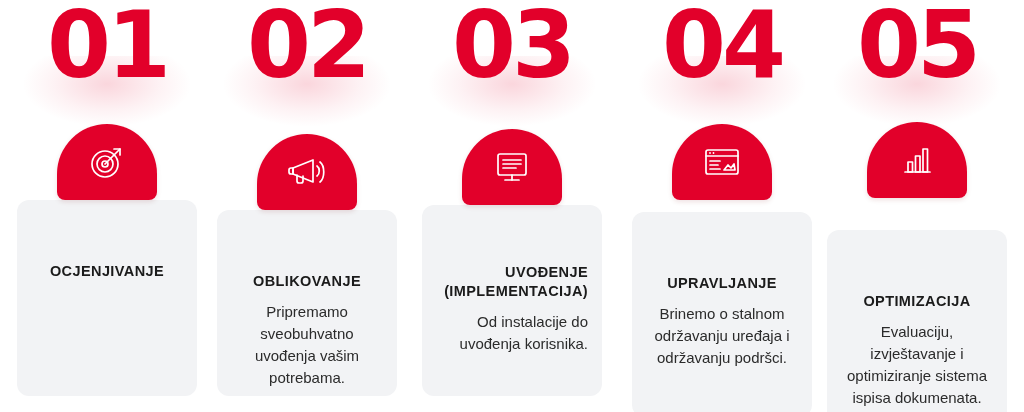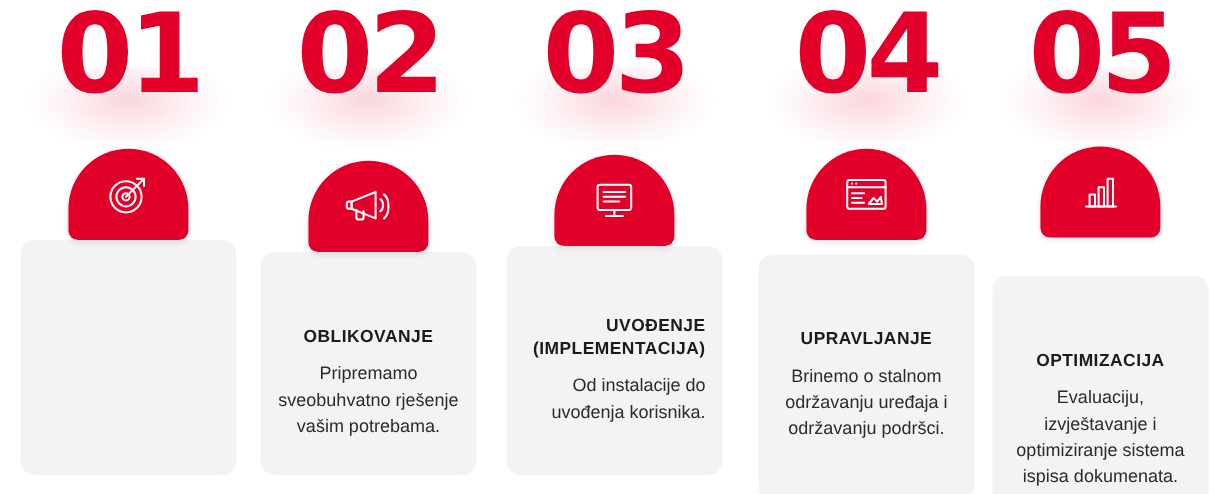--- a/index.html
+++ b/index.html
@@ -109,20 +109,21 @@
 </head>
 <body>
 
 <div id="board">
 
   <div class="step s1" style="left:12px;">
     <div class="glow"></div>
     <div class="num"><span>01</span></div>
     <div class="card">
       <div class="card-inner">
+        <div class="title">OCJENJIVANJE</div>
       </div>
     </div>
     <div class="badge">
       <span>
         <svg width="40" height="40" viewBox="0 0 40 40" fill="none" stroke="#ffffff" stroke-width="1.7" stroke-linecap="round">
           <circle cx="18" cy="22" r="13"></circle>
           <circle cx="18" cy="22" r="8"></circle>
           <circle cx="18" cy="22" r="3"></circle>
           <line x1="18" y1="22" x2="33" y2="7"></line>
           <path d="M27 7h6v6" stroke-linejoin="round"></path>
@@ -130,21 +131,21 @@
       </span>
     </div>
   </div>
 
   <div class="step s2" style="left:212px;">
     <div class="glow"></div>
     <div class="num"><span>02</span></div>
     <div class="card">
       <div class="card-inner">
         <div class="title">OBLIKOVANJE</div>
-        <div class="desc">Pripremamo sveobuhvatno rješenje vašim potrebama.</div>
+        <div class="desc">Pripremamo sveobuhvatno uvođenja vašim potrebama.</div>
       </div>
     </div>
     <div class="badge">
       <span>
         <svg width="42" height="40" viewBox="0 0 42 40" fill="none" stroke="#ffffff" stroke-width="1.7" stroke-linecap="round" stroke-linejoin="round">
           <path d="M7 16l20-8v22L7 22z"></path>
           <path d="M7 16H5a2 2 0 0 0-2 2v2a2 2 0 0 0 2 2h2z"></path>
           <path d="M11 23v6a2 2 0 0 0 2 2h2a2 2 0 0 0 2-2v-5"></path>
           <path d="M31 14c3 2 3 8 0 10"></path>
           <path d="M34 10c5 4 5 16 0 20"></path>

